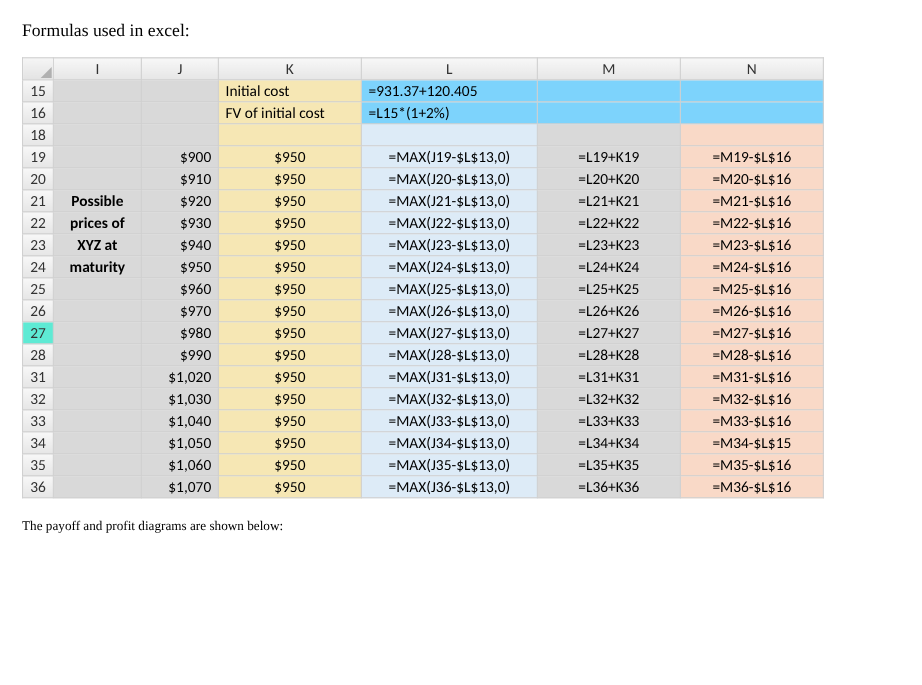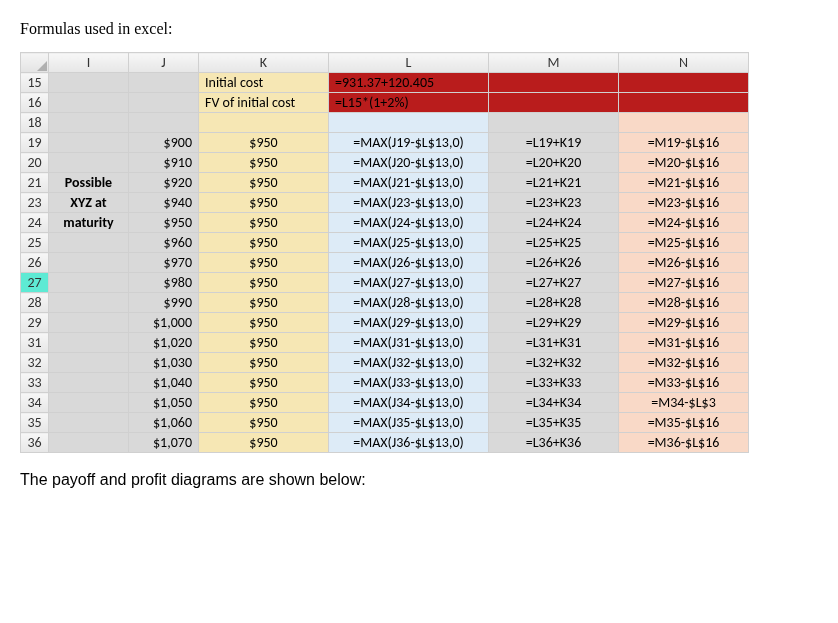--- a/index.html
+++ b/index.html
@@ -10,22 +10,22 @@
       font-size: 15px;
       background: #fff;
       color: #000;
     }
     .body-text {
       font-family: "Times New Roman", serif;
       font-size: 16px;
       margin: 0 0 14px 0;
     }
     .body-text-after {
-      font-family: Liberation Sans, sans-serif;
-      font-size: 16px;
+      font-family: Liberation Serif, serif;
+      font-size: 12px;
       margin: 18px 0 10px 0;
     }
     table.excel {
       border-collapse: collapse;
       font-family: Calibri, Arial, sans-serif;
       font-size: 14px;
       color: #000;
     }
     table.excel th, table.excel td {
       border: 1px solid #d0d0d0;
@@ -71,21 +71,21 @@
     .col-M { width: 130px; }
     .col-N { width: 130px; }
     
     .fill-gray { background: #d9d9d9; }
     .fill-yellow1 { background: #f6e7b4; }
     .fill-yellow2 { background: #ffe699; }
     .fill-blue1 { background: #ddebf7; }
     .fill-blue2 { background: #bdd7ee; }
     .fill-orange1 { background: #f9d9c7; }
     .fill-orange2 { background: #f4b183; }
-    .fill-white { background: #b91c1c; }
+    .fill-white { background: #7dd3fc; }
     
     .ta-c { text-align: center; }
     .ta-r { text-align: right; padding-right: 8px; }
     .ta-l { text-align: left; }
     .bold { font-weight: bold; }
   </style>
 </head>
 <body>
 
 <p class="body-text">Formulas used in excel:</p>
@@ -153,20 +153,29 @@
       <tr>
         <th class="row-header">21</th>
         <td class="fill-gray ta-c col-I bold">Possible</td>
         <td class="fill-gray ta-r col-J">$920</td>
         <td class="fill-yellow1 ta-c col-K">$950</td>
         <td class="fill-blue1 ta-c col-L">=MAX(J21-$L$13,0)</td>
         <td class="fill-gray ta-c col-M">=L21+K21</td>
         <td class="fill-orange1 ta-c col-N">=M21-$L$16</td>
       </tr>
       <tr>
+        <th class="row-header">22</th>
+        <td class="fill-gray ta-c col-I bold">prices of</td>
+        <td class="fill-gray ta-r col-J">$930</td>
+        <td class="fill-yellow1 ta-c col-K">$950</td>
+        <td class="fill-blue1 ta-c col-L">=MAX(J22-$L$13,0)</td>
+        <td class="fill-gray ta-c col-M">=L22+K22</td>
+        <td class="fill-orange1 ta-c col-N">=M22-$L$16</td>
+      </tr>
+      <tr>
         <th class="row-header">23</th>
         <td class="fill-gray ta-c col-I bold">XYZ at</td>
         <td class="fill-gray ta-r col-J">$940</td>
         <td class="fill-yellow1 ta-c col-K">$950</td>
         <td class="fill-blue1 ta-c col-L">=MAX(J23-$L$13,0)</td>
         <td class="fill-gray ta-c col-M">=L23+K23</td>
         <td class="fill-orange1 ta-c col-N">=M23-$L$16</td>
       </tr>
       <tr>
         <th class="row-header">24</th>
@@ -207,29 +216,20 @@
       <tr>
         <th class="row-header">28</th>
         <td class="fill-gray ta-c col-I"></td>
         <td class="fill-gray ta-r col-J">$990</td>
         <td class="fill-yellow1 ta-c col-K">$950</td>
         <td class="fill-blue1 ta-c col-L">=MAX(J28-$L$13,0)</td>
         <td class="fill-gray ta-c col-M">=L28+K28</td>
         <td class="fill-orange1 ta-c col-N">=M28-$L$16</td>
       </tr>
       <tr>
-        <th class="row-header">29</th>
-        <td class="fill-gray ta-c col-I"></td>
-        <td class="fill-gray ta-r col-J">$1,000</td>
-        <td class="fill-yellow1 ta-c col-K">$950</td>
-        <td class="fill-blue1 ta-c col-L">=MAX(J29-$L$13,0)</td>
-        <td class="fill-gray ta-c col-M">=L29+K29</td>
-        <td class="fill-orange1 ta-c col-N">=M29-$L$16</td>
-      </tr>
-      <tr>
         <th class="row-header">31</th>
         <td class="fill-gray ta-c col-I"></td>
         <td class="fill-gray ta-r col-J">$1,020</td>
         <td class="fill-yellow1 ta-c col-K">$950</td>
         <td class="fill-blue1 ta-c col-L">=MAX(J31-$L$13,0)</td>
         <td class="fill-gray ta-c col-M">=L31+K31</td>
         <td class="fill-orange1 ta-c col-N">=M31-$L$16</td>
       </tr>
       <tr>
         <th class="row-header">32</th>
@@ -249,21 +249,21 @@
         <td class="fill-gray ta-c col-M">=L33+K33</td>
         <td class="fill-orange1 ta-c col-N">=M33-$L$16</td>
       </tr>
       <tr>
         <th class="row-header">34</th>
         <td class="fill-gray ta-c col-I"></td>
         <td class="fill-gray ta-r col-J">$1,050</td>
         <td class="fill-yellow1 ta-c col-K">$950</td>
         <td class="fill-blue1 ta-c col-L">=MAX(J34-$L$13,0)</td>
         <td class="fill-gray ta-c col-M">=L34+K34</td>
-        <td class="fill-orange1 ta-c col-N">=M34-$L$3</td>
+        <td class="fill-orange1 ta-c col-N">=M34-$L$15</td>
       </tr>
       <tr>
         <th class="row-header">35</th>
         <td class="fill-gray ta-c col-I"></td>
         <td class="fill-gray ta-r col-J">$1,060</td>
         <td class="fill-yellow1 ta-c col-K">$950</td>
         <td class="fill-blue1 ta-c col-L">=MAX(J35-$L$13,0)</td>
         <td class="fill-gray ta-c col-M">=L35+K35</td>
         <td class="fill-orange1 ta-c col-N">=M35-$L$16</td>
       </tr>

